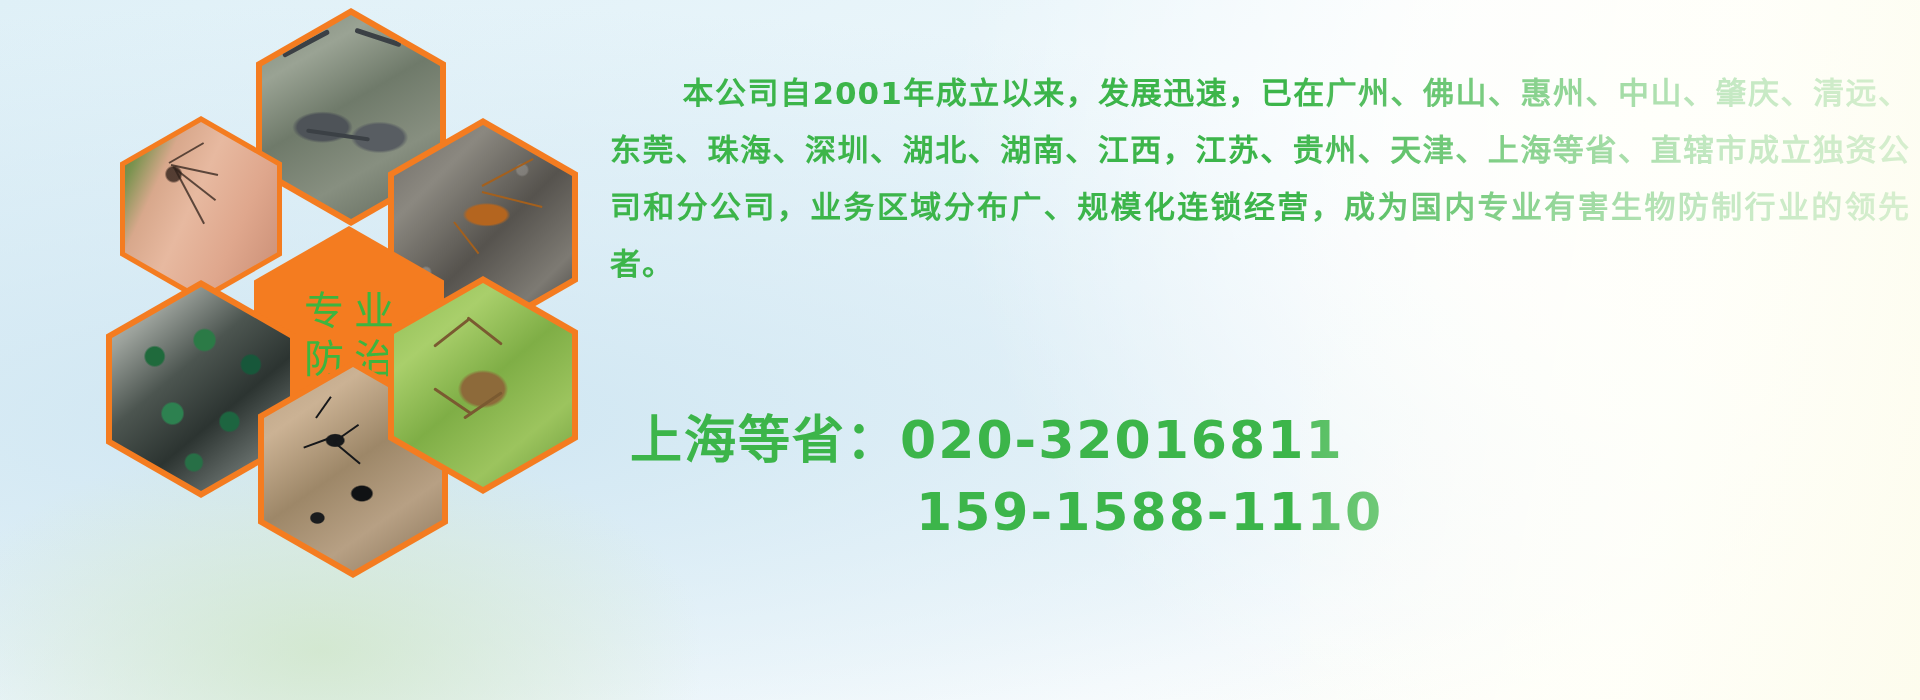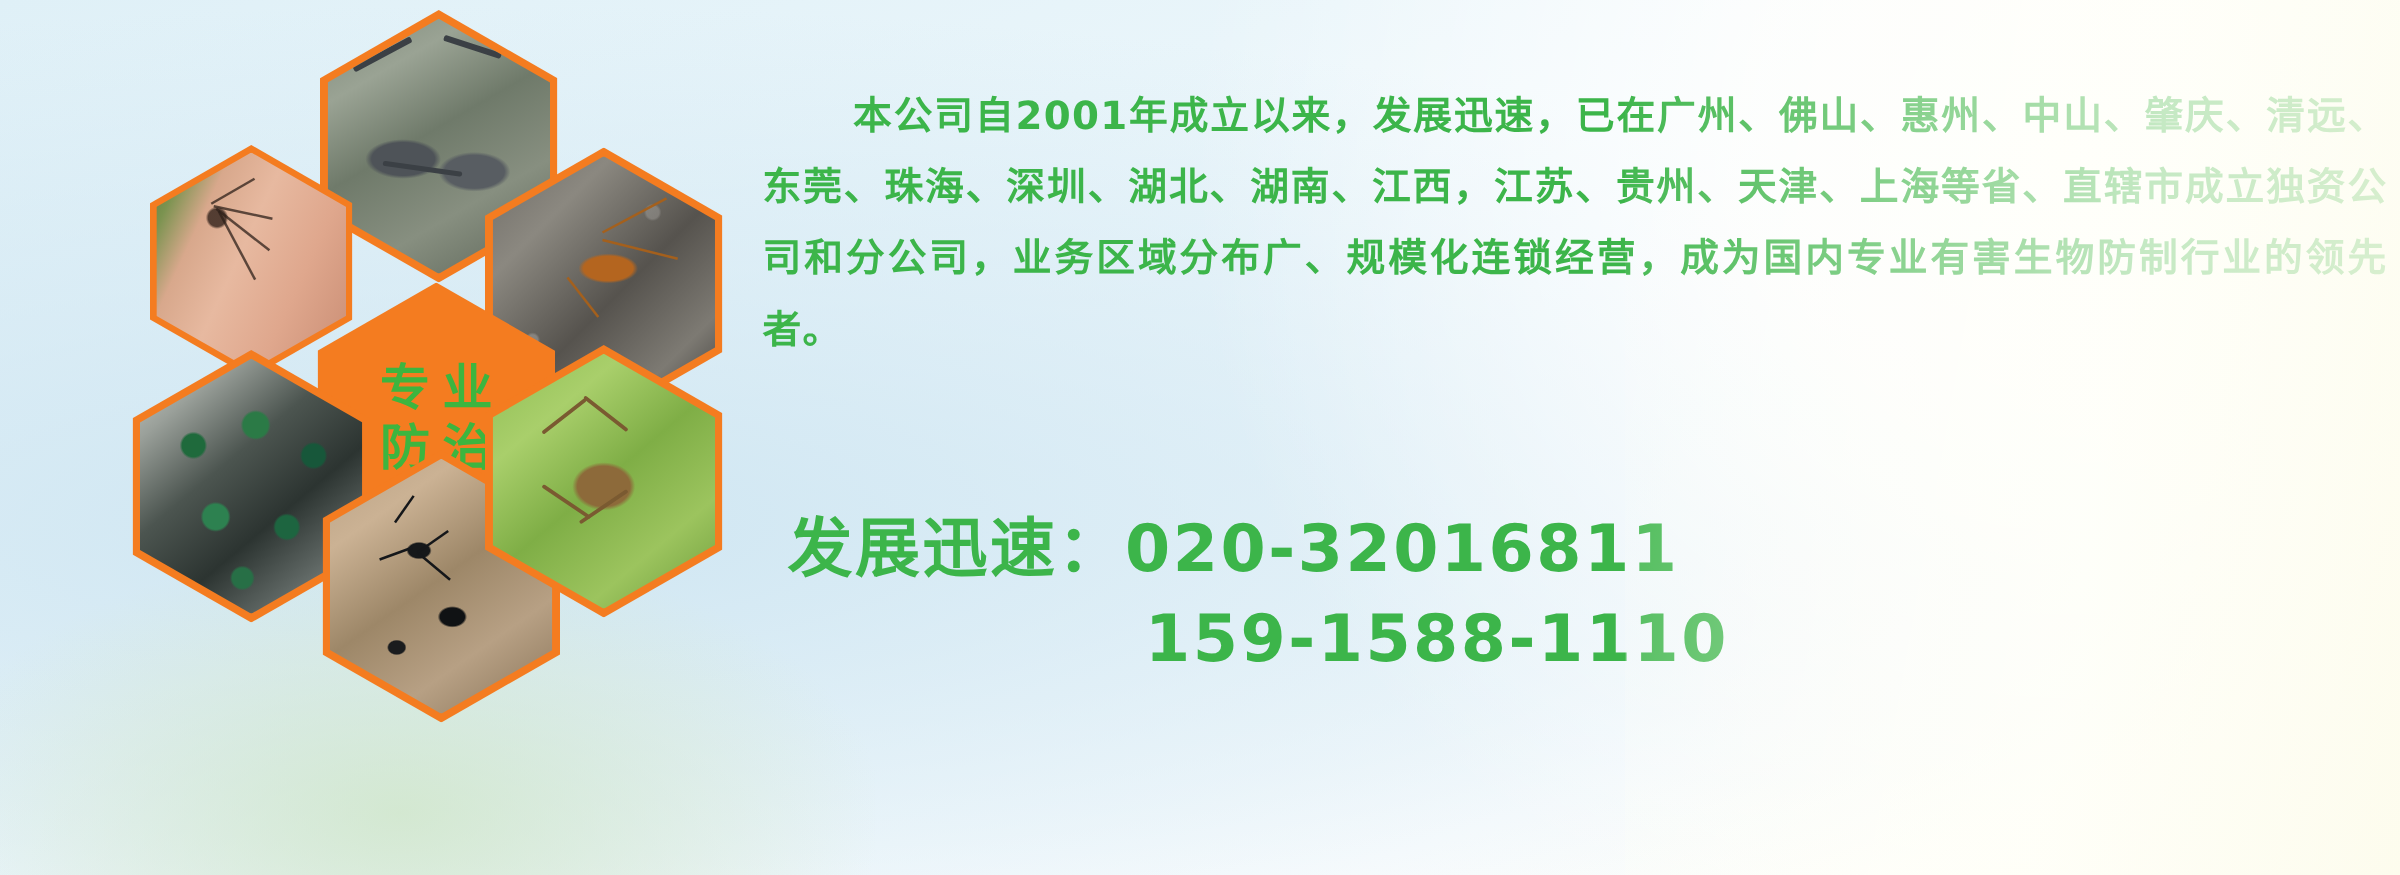--- a/index.html
+++ b/index.html
@@ -96,21 +96,21 @@
     background:
       radial-gradient(ellipse 34px 26px at 50% 52%, #8d6a3a 0 62%, rgba(141,106,58,0) 74%),
       linear-gradient(140deg,#8fbd53 0%,#a9cf6b 25%,#7fae46 50%,#9cc45e 75%,#6f9d3c 100%);
   }
   .ph-bug .bleg{position:absolute;height:3px;background:#7a5a31;transform-origin:left center;border-radius:2px;}
   .slogan{
     position:absolute;inset:0;display:flex;flex-direction:column;
     align-items:center;justify-content:center;gap:6px;
   }
   .slogan span{
-    color:#3db53f;font-size:40px;font-weight:bold;letter-spacing:10px;
+    color:#3db53f;font-size:40px;font-weight:normal;letter-spacing:10px;
     text-indent:10px;line-height:1.05;
     font-family:"DejaVu Sans","Liberation Sans",sans-serif;
   }
 
   
   #copy{
     position:absolute;left:610px;top:34px;width:1300px;
   }
   #paragraph{
     color:#3cb54a;font-size:31px;line-height:57px;font-weight:bold;
@@ -200,17 +200,17 @@
         </div>
       </div>
     </div>
   </div>
 
   <div id="copy">
     <p id="paragraph"><span class="indent"></span><span>本公司自2001年成立以来，发展迅速，已在广州、佛山、惠州、中山、肇庆、清远、东莞、珠海、深圳、湖北、湖南、江西，江苏、贵州、天津、上海等省、直辖市成立独资公司和分公司，业务区域分布广、规模化连锁经营，成为国内专业有害生物防制行业的领先者。</span></p>
   </div>
 
   <div id="contact">
-    <div class="c-line"><span>发展迅速：</span><span>020-32016811</span></div>
+    <div class="c-line"><span>上海等省：</span><span>020-32016811</span></div>
     <div class="c-line second"><span>159-1588-1110</span></div>
   </div>
 
 </div>
 
 </body></html>

